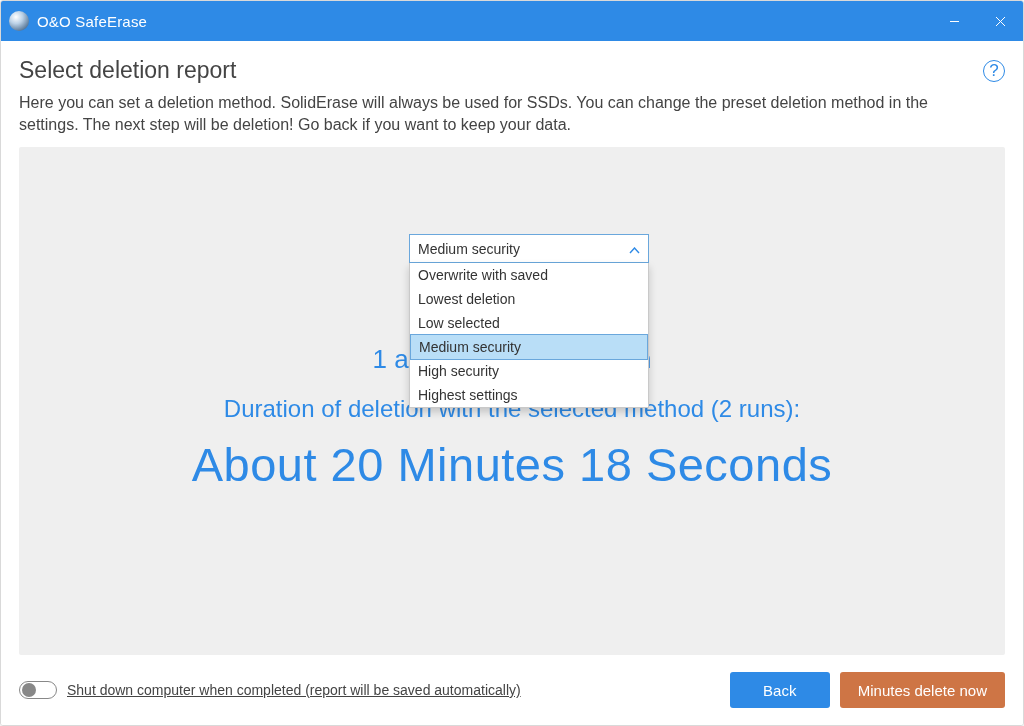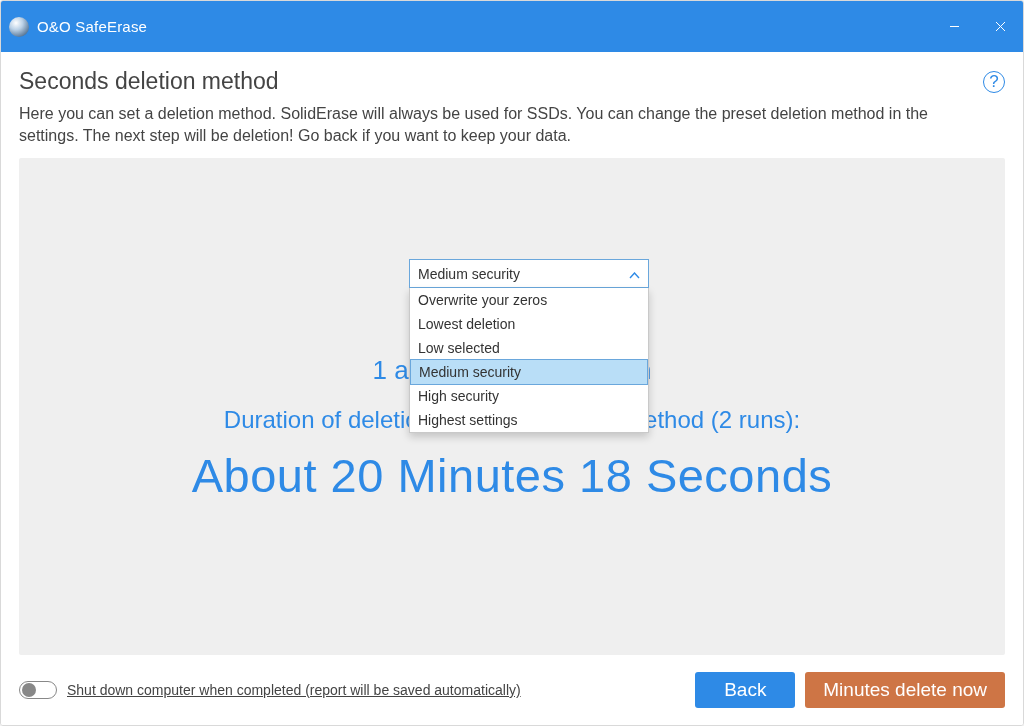--- a/index.html
+++ b/index.html
@@ -14,21 +14,21 @@
     width: 1024px; height: 726px;
     border: 1px solid #d9d9d9;
     border-radius: 3px;
     overflow: hidden;
     display: flex;
     flex-direction: column;
     box-shadow: 0 1px 6px rgba(0,0,0,0.18);
   }
   
   .titlebar {
-    height: 51px;
+    height: 40px;
     background: #2e8ae6;
     color: #fff;
     display: flex;
     align-items: center;
     padding-left: 8px;
     position: relative;
   }
   .titlebar .app-icon {
     width: 20px; height: 20px;
     border-radius: 50%;
@@ -98,21 +98,20 @@
     position: relative;
     overflow: visible;
   }
   
   .dropdown {
     position: absolute;
     left: 390px;
     top: 87px;
     width: 240px;
     z-index: 10;
-    margin-top: 14px;
   }
   .dd-selected {
     height: 29px;
     background: #fff;
     border: 1px solid #6aa7dc;
     display: flex;
     align-items: center;
     padding: 0 8px;
     font-size: 14px;
     color: #333;
@@ -198,21 +197,21 @@
   }
   .buttons {
     display: flex;
     gap: 10px;
   }
   .btn {
     height: 36px;
     min-width: 100px;
     padding: 0 18px;
     border-radius: 3px;
-    font-size: 19px;
+    font-size: 15px;
     color: #fff;
     display: flex;
     align-items: center;
     justify-content: center;
     cursor: pointer;
     font-weight: 400;
   }
   .btn.back { background: #2e8ae6; }
   .btn.delete { background: #ce7545; }
 </style>
@@ -235,39 +234,39 @@
             <line x1="1" y1="1" x2="10" y2="10"></line>
             <line x1="10" y1="1" x2="1" y2="10"></line>
           </svg>
       </div>
     </div>
   </div>
 
   <div class="content">
 
     <div class="heading-row">
-      <div class="heading">Seconds deletion method</div>
+      <div class="heading">Select deletion report</div>
       <div class="help-icon">?</div>
     </div>
 
     <div class="desc">Here you can set a deletion method. SolidErase will always be used for SSDs. You can change the preset deletion method in the settings. The next step will be deletion! Go back if you want to keep your data.</div>
 
     <div class="panel">
 
       <div class="dropdown">
         <div class="dd-selected">
           <span>Medium security</span>
           <span class="chev">
             <svg width="11" height="7" viewBox="0 0 11 7">
                 <path d="M1 6 L5.5 1 L10 6" stroke="#2e8ae6" stroke-width="1.4" fill="none"></path>
               </svg>
           </span>
         </div>
         <div class="dd-list">
-          <div class="dd-item">Overwrite your zeros</div>
+          <div class="dd-item">Overwrite with saved</div>
           <div class="dd-item">Lowest deletion</div>
           <div class="dd-item">Low selected</div>
           <div class="dd-item selected">Medium security</div>
           <div class="dd-item">High security</div>
           <div class="dd-item">Highest settings</div>
         </div>
       </div>
 
       <div class="info-line1">1  action (10                                    ure deletion</div>
       <div class="info-line2">Duration of deletion with the selected method (2 runs):</div>

